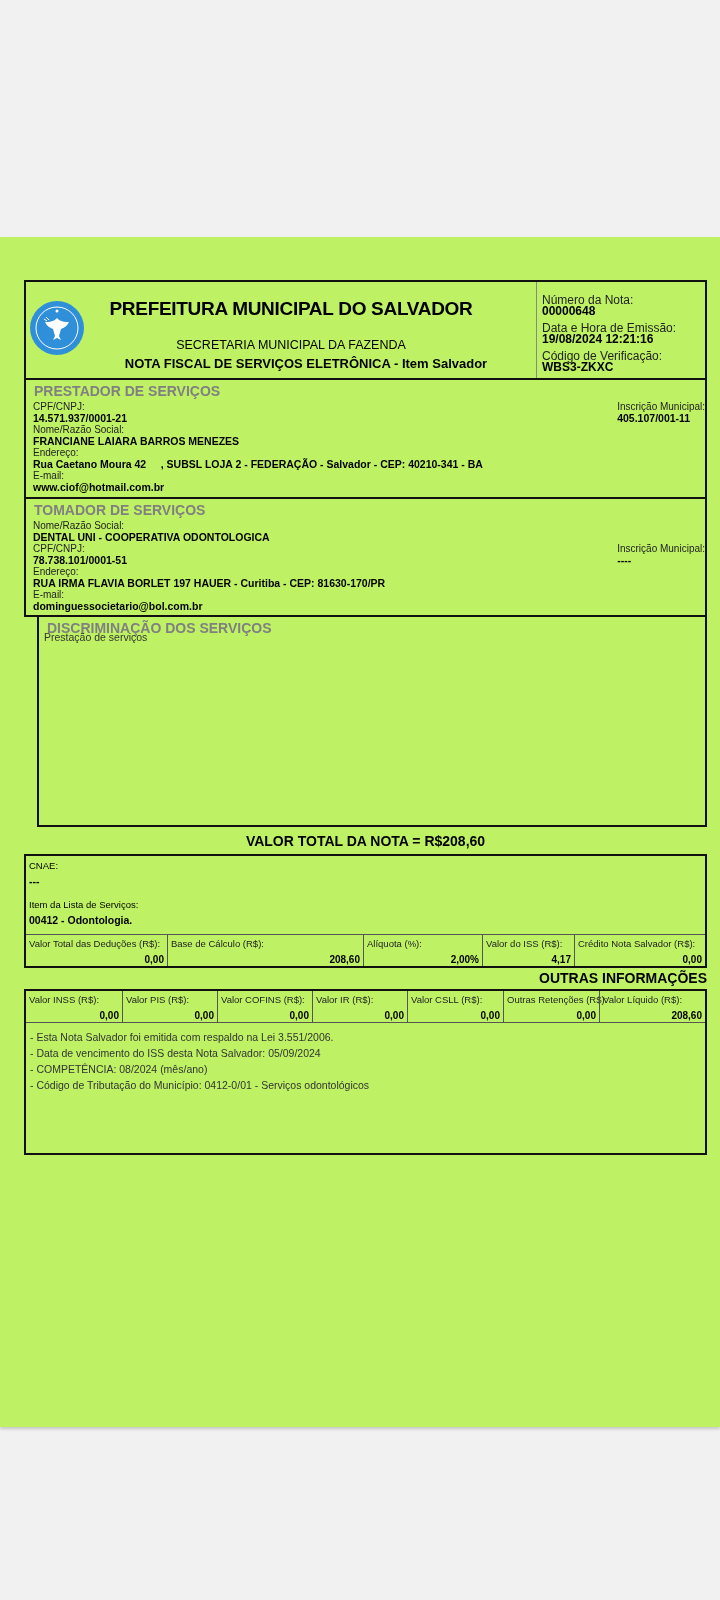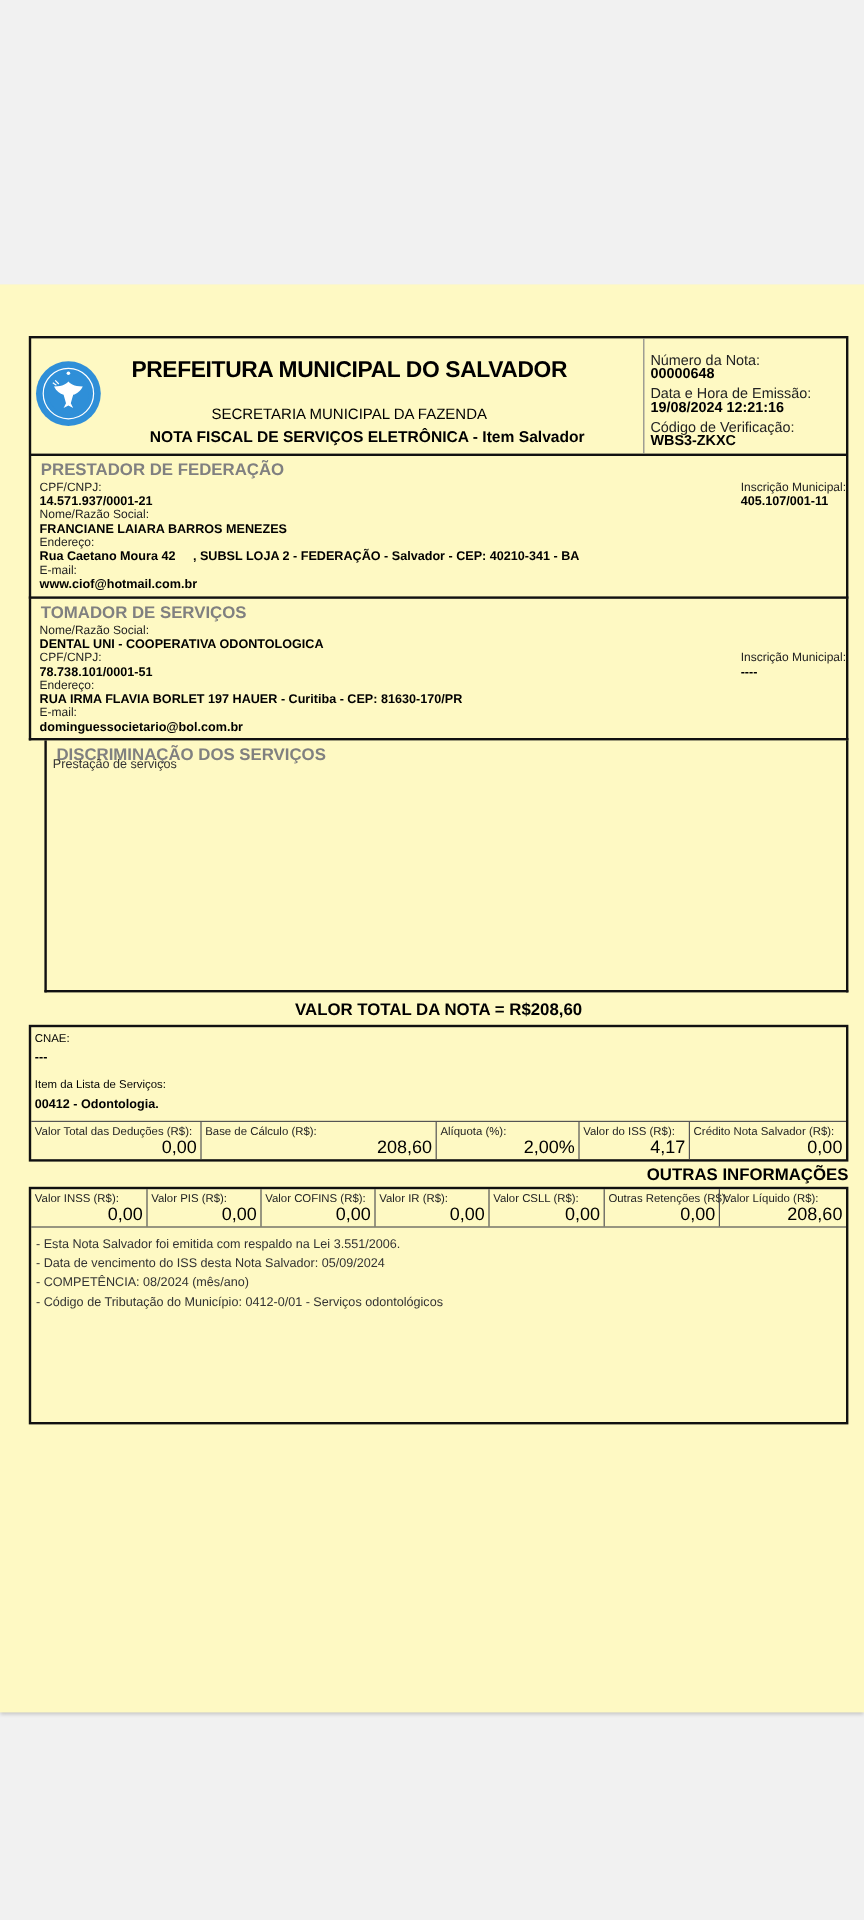--- a/index.html
+++ b/index.html
@@ -1,19 +1,19 @@
 <!DOCTYPE html>
 <html><head>
   <meta charset="utf-8">
   <style>
     * { box-sizing: border-box; margin: 0; padding: 0; }
     html, body { width: 720px; height: 1600px; background: #f1f1f1; font-family: "Liberation Sans", sans-serif; color: #000; }
     .page {
       position: absolute; left: 0; top: 237px; width: 720px; height: 1190px;
-      background: #fef9c3; box-shadow: 0 2px 3px rgba(0,0,0,0.18);
+      background: #bef264; box-shadow: 0 2px 3px rgba(0,0,0,0.18);
     }
     .doc { position: absolute; left: 24px; top: 43px; width: 683px; }
     .box { border: 2px solid #111; border-top: none; position: relative; }
     .box.first { border-top: 2px solid #111; }
 
     
     .header { height: 100px; display: flex; }
     .hdr-left { flex: 1; position: relative; border-right: 1px solid #888; }
     .logo { position: absolute; left: 3px; top: 18px; width: 56px; height: 56px; }
     .title { position: absolute; left: 0; right: 0; top: 16px; text-align: center; padding-left: 20px;
@@ -39,24 +39,24 @@
 
     .total { text-align: center; font-weight: bold; font-size: 14px; padding: 6px 0 5px; }
 
     .cnae-box { border: 2px solid #111; }
     .cnae-box .lbl2 { font-size: 9.5px; padding: 4px 0 0 3px; height: 19px; }
     .cnae-box .val2 { font-size: 10.5px; font-weight: bold; padding: 0 0 0 3px; height: 20px; }
     .grid { display: flex; border-top: 1px solid #555; }
     .cell { border-left: 1px solid #555; height: 31px; position: relative; }
     .cell:first-child { border-left: none; }
     .cell .cl { font-size: 9.5px; padding: 3px 0 0 3px; white-space: nowrap; color: #222; }
-    .cell .cv { font-size: 15px; font-weight: normal; position: absolute; right: 3px; bottom: 1px; }
+    .cell .cv { font-size: 10px; font-weight: bold; position: absolute; right: 3px; bottom: 1px; }
 
     .outras-title { text-align: right; font-weight: bold; font-size: 14px; padding: 2px 0 3px; }
-    .outras-box { border: 2px solid #111; height: 198px; }
+    .outras-box { border: 2px solid #111; height: 166px; }
     .outras-box .grid { border-top: none; border-bottom: 1px solid #555; }
     .info-lines { padding: 6px 0 0 4px; }
     .info-lines div { font-size: 10.5px; color: #333; line-height: 16px; }
   </style>
 </head>
 <body>
 
 <div class="page">
   <div class="doc">
 
@@ -78,21 +78,21 @@
         <div class="lbl">Número da Nota:</div>
         <div class="val">00000648</div>
         <div class="lbl">Data e Hora de Emissão:</div>
         <div class="val">19/08/2024 12:21:16</div>
         <div class="lbl">Código de Verificação:</div>
         <div class="val">WBS3-ZKXC</div>
       </div>
     </div>
 
     <div class="box prestador">
-      <div class="section-title">PRESTADOR DE FEDERAÇÃO</div>
+      <div class="section-title">PRESTADOR DE SERVIÇOS</div>
       <div class="rows">
         <div class="two">
           <div style="width:240px">
             <div class="lbl">CPF/CNPJ:</div>
             <div class="val">14.571.937/0001-21</div>
           </div>
           <div>
             <div class="lbl">Inscrição Municipal:</div>
             <div class="val">405.107/001-11</div>
           </div>

